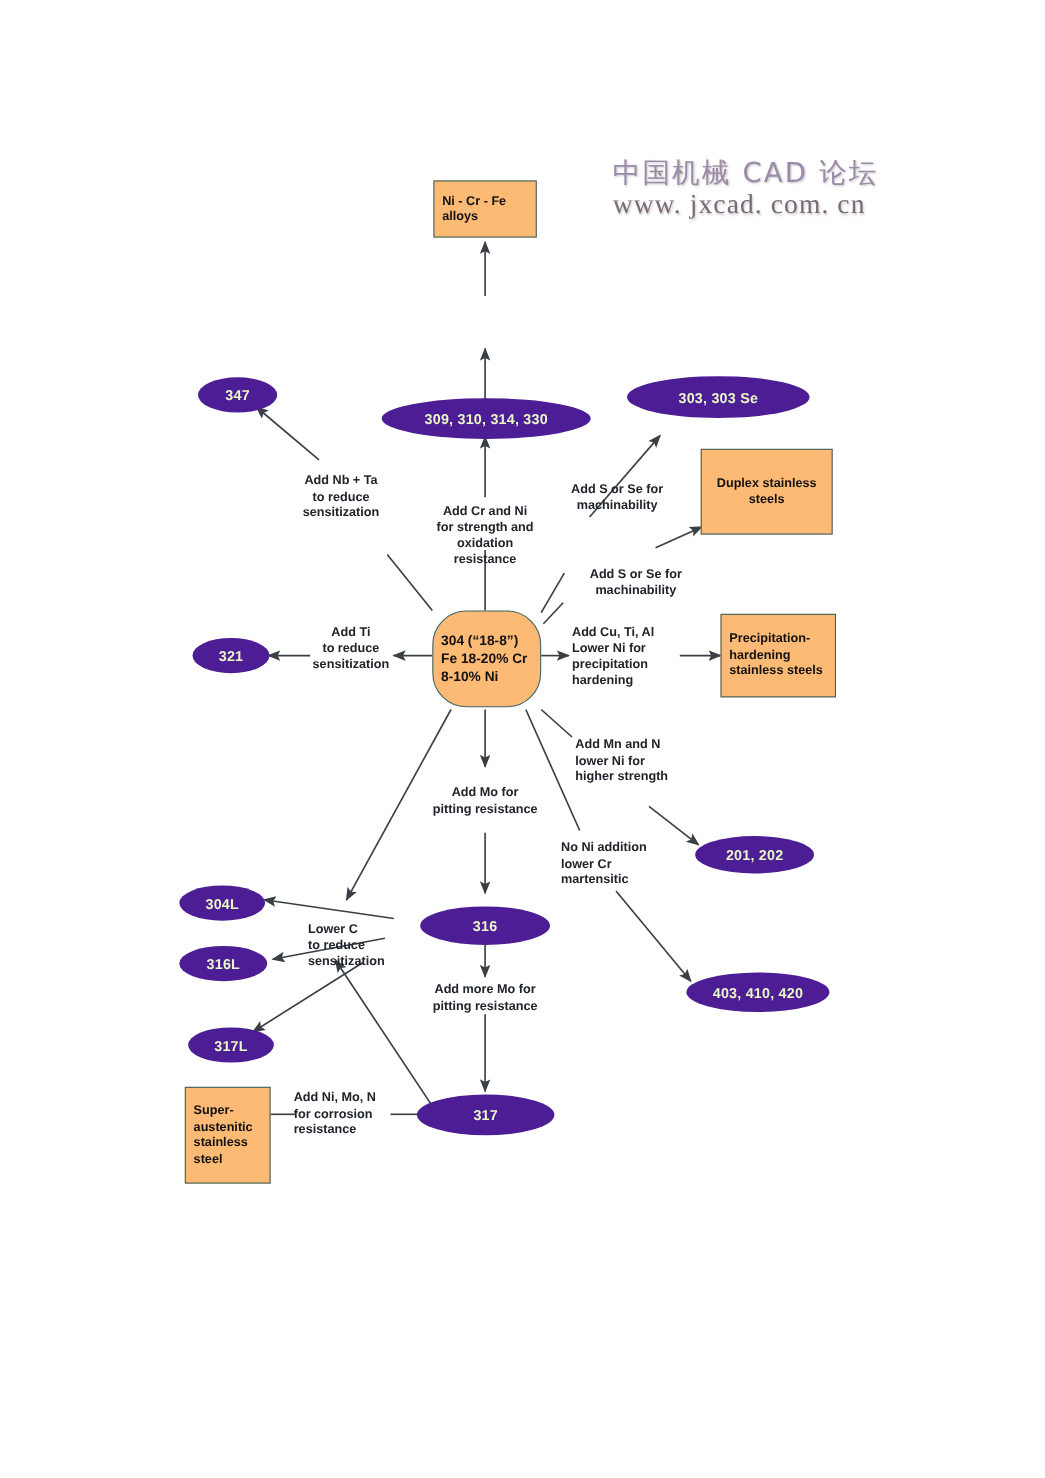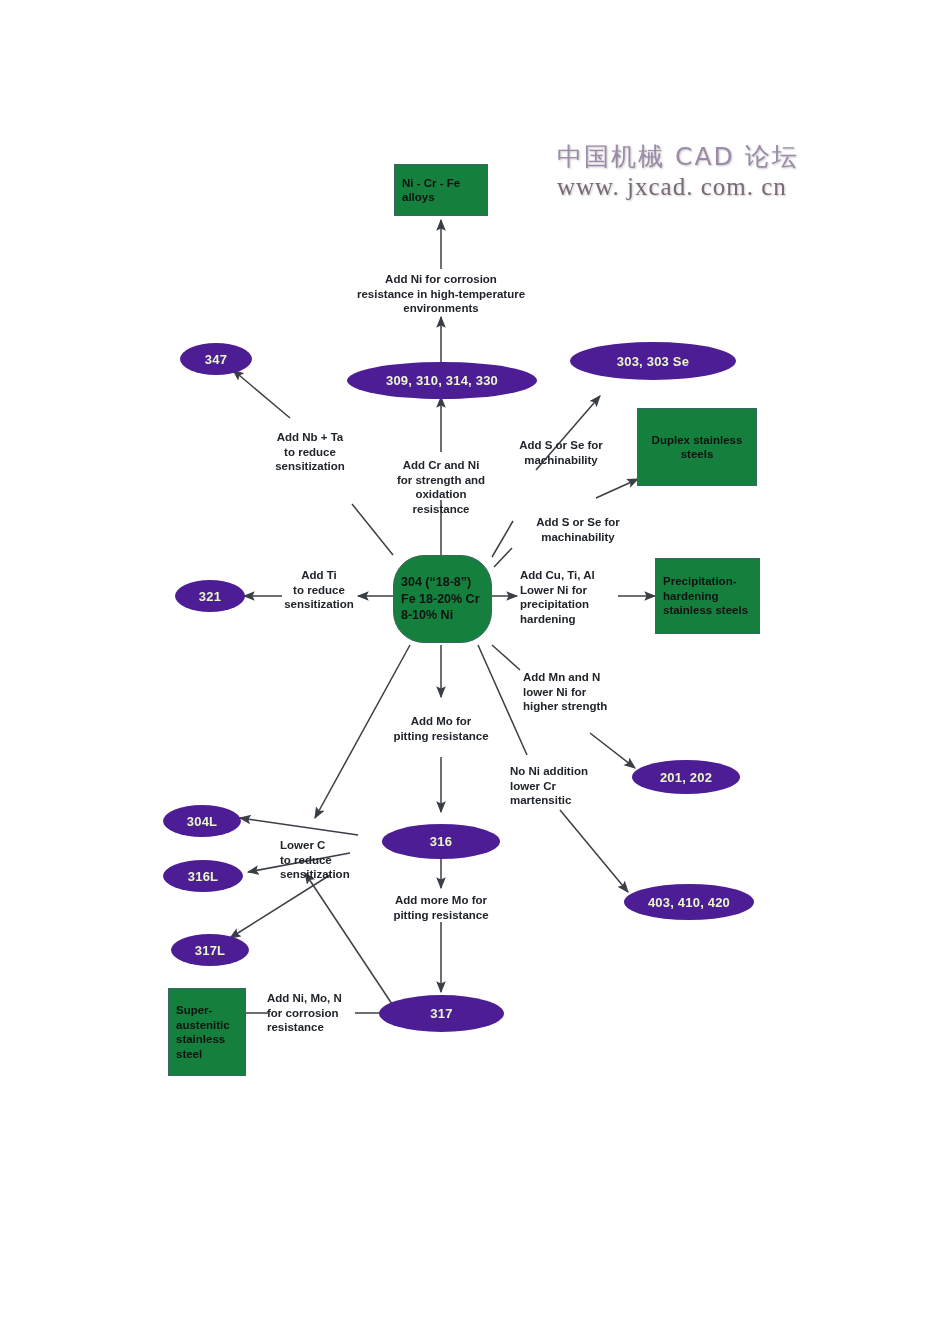--- a/index.html
+++ b/index.html
@@ -5,21 +5,21 @@
   html,body{margin:0;padding:0;background:#ffffff;}
   body{width:950px;height:1344px;position:relative;overflow:hidden;
        font-family:"Liberation Sans","DejaVu Sans",sans-serif;}
   #canvas{position:absolute;left:0;top:0;width:950px;height:1344px;}
   svg.edges{position:absolute;left:0;top:0;width:950px;height:1344px;pointer-events:none;}
 
   .node{position:absolute;box-sizing:border-box;}
 
   
   .boxnode{
-    background:#15803d;
+    background:#fdba74;
     border:1px solid #3c6464;
     color:#111111;
     font-weight:bold;
     font-size:11.5px;
     line-height:14.5px;
     display:flex;
     align-items:center;
     padding:3px 7px;
   }
   .boxnode.center{
@@ -208,23 +208,20 @@
   </div>
 
   <div class="node ellipsenode" style="left:382px;top:824px;width:118px;height:35px;">
     <span>316</span>
   </div>
 
   <div class="node ellipsenode" style="left:379px;top:995px;width:125px;height:37px;">
     <span>317</span>
   </div>
 
-  <div class="label ctr" style="left:338px;top:272px;width:206px;">Add Ni for corrosion
-resistance in high-temperature
-environments</div>
 
   <div class="label ctr" style="left:248px;top:430px;width:124px;">Add Nb + Ta
 to reduce
 sensitization</div>
 
   <div class="label ctr" style="left:381px;top:458px;width:120px;">Add Cr and Ni
 for strength and
 oxidation
 resistance</div>
 

